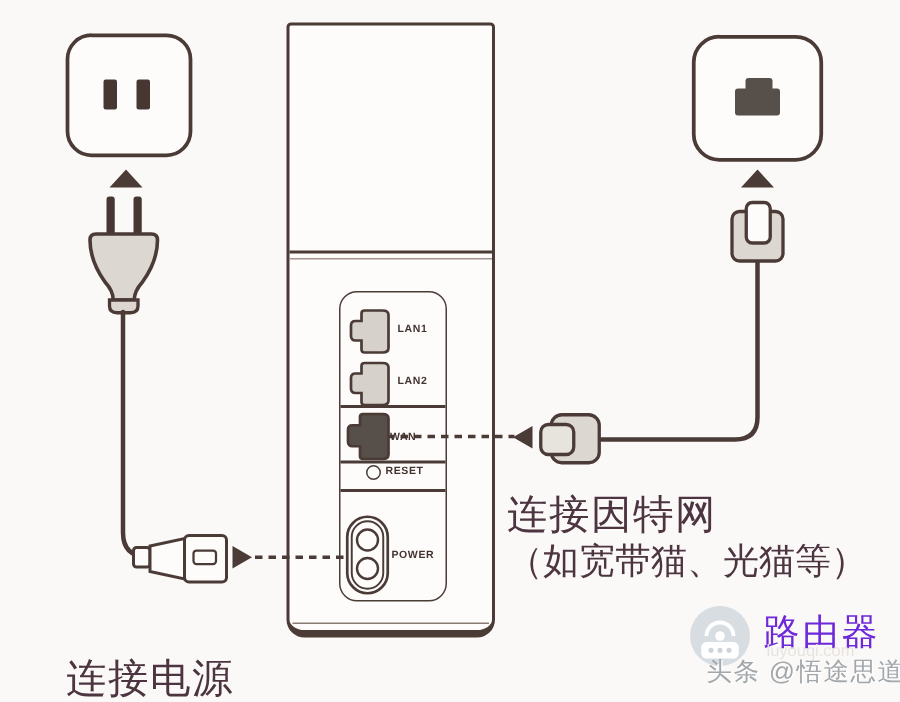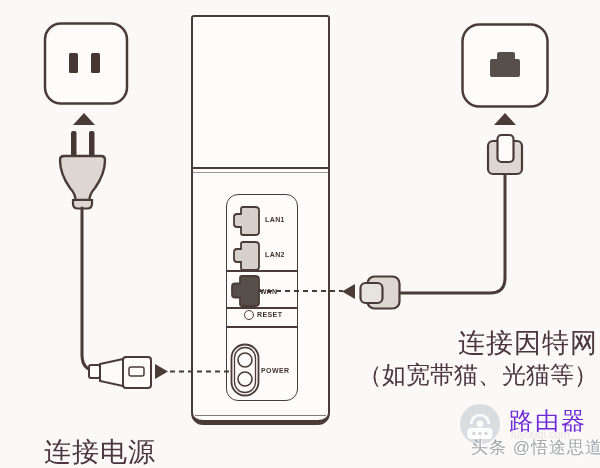--- a/index.html
+++ b/index.html
@@ -21,21 +21,21 @@
   .router-bottom-line{position:absolute;left:2px;right:2px;bottom:4px;height:1.5px;
     background:#8a7a74;}
   .ports-panel{left:226px;top:194px;width:72px;height:207px;box-sizing:border-box;
     border:1.6px solid #4b3b37;border-radius:12px;background:#fdfcfb;}
   .panel-line{height:1.5px;background:#4b3b37;left:227px;width:70px;}
   .portlabel{font-size:7px;font-weight:bold;color:#42332f;letter-spacing:.4px;line-height:9px;}
   .reset-circle{left:244px;top:310px;width:8px;height:8px;border:1.6px solid #4b3b37;
     border-radius:50%;background:#fdfcfb;}
   .caption{color:#4c3540;}
   .caption-left{left:44px;top:392px;font-size:27px;letter-spacing:1px;white-space:nowrap;margin-top:42px;}
-  .caption-right{left:338px;top:327px;width:260px;text-align:right;}
+  .caption-right{left:338px;top:327px;width:260px;text-align:left;}
   .caption-right .l1{font-size:27px;line-height:33px;letter-spacing:1px;}
   .caption-right .l2{font-size:24px;line-height:30px;}
   .wm-icon{left:460px;top:404px;width:40px;height:40px;border-radius:50%;background:#d8dde2;}
   .wm-brand{left:509px;top:405px;font-size:24px;letter-spacing:2px;color:#6d28d9;white-space:nowrap;}
   .wm-domain{left:511px;top:428px;font-size:11px;color:#e7e4e0;white-space:nowrap;}
   .wm-credit{left:471px;top:436px;font-size:17px;letter-spacing:1px;color:#a2a7ac;
     text-shadow:1px 1px 0 rgba(255,255,255,.9);white-space:nowrap;}
 </style>
 </head>
 <body>

